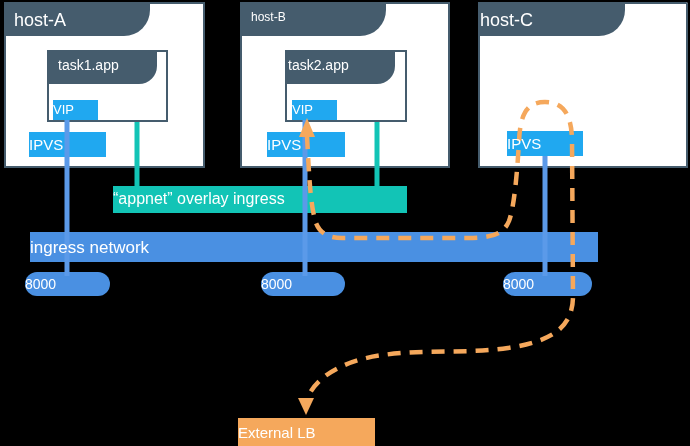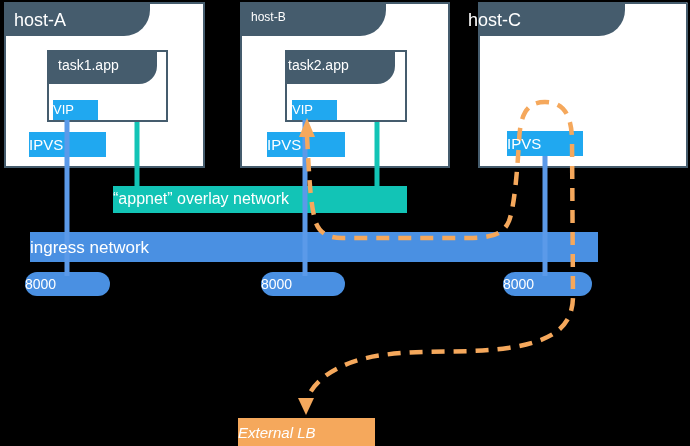--- a/index.html
+++ b/index.html
@@ -77,33 +77,33 @@
              L573 296
              C573 327, 553 341, 508 348
              C466 354, 424 349, 383 355
              C351 359, 318 373, 308 397" stroke="#f5a85c" stroke-width="4.5" fill="none" stroke-dasharray="13 9" stroke-linejoin="round"></path>
     <polygon points="307,118 299,137 315,137" fill="#f5a85c"></polygon>
     <polygon points="306,415 298,398 314,398" fill="#f5a85c"></polygon>
   </svg>
 
   <span class="lbl" style="left:14px;top:11px;font-size:18px;">host-A</span>
   <span class="lbl" style="left:251px;top:11px;font-size:12px;">host-B</span>
-  <span class="lbl" style="left:468px;top:11px;font-size:18px;">host-C</span>
+  <span class="lbl" style="left:480px;top:11px;font-size:18px;">host-C</span>
 
   <span class="lbl" style="left:58px;top:58px;font-size:14px;text-align:center;">task1.app</span>
   <span class="lbl" style="left:288px;top:58px;font-size:14px;">task2.app</span>
 
   <span class="lbl center" style="left:53px;top:103px;width:45px;font-size:13px;">VIP</span>
   <span class="lbl center" style="left:292px;top:103px;width:45px;font-size:13px;">VIP</span>
 
   <span class="lbl center" style="left:29px;top:137px;width:77px;font-size:15px;">IPVS</span>
   <span class="lbl center" style="left:267px;top:137px;width:78px;font-size:15px;">IPVS</span>
   <span class="lbl center" style="left:507px;top:136px;width:76px;font-size:15px;">IPVS</span>
 
-  <span class="lbl center" style="left:113px;top:191px;width:294px;font-size:16px;">“appnet” overlay network</span>
+  <span class="lbl center" style="left:113px;top:191px;width:294px;font-size:16px;">“appnet” overlay ingress</span>
   <span class="lbl center" style="left:30px;top:239px;width:568px;font-size:17px;">ingress network</span>
 
   <span class="lbl center" style="left:25px;top:277px;width:85px;font-size:14px;">8000</span>
   <span class="lbl center" style="left:261px;top:277px;width:84px;font-size:14px;">8000</span>
   <span class="lbl center" style="left:503px;top:277px;width:89px;font-size:14px;">8000</span>
 
-  <span class="lbl center" style="left:238px;top:425px;width:137px;font-size:15px;font-style:italic;">External LB</span>
+  <span class="lbl center" style="left:238px;top:425px;width:137px;font-size:15px;">External LB</span>
 </div>
 
 </body></html>

